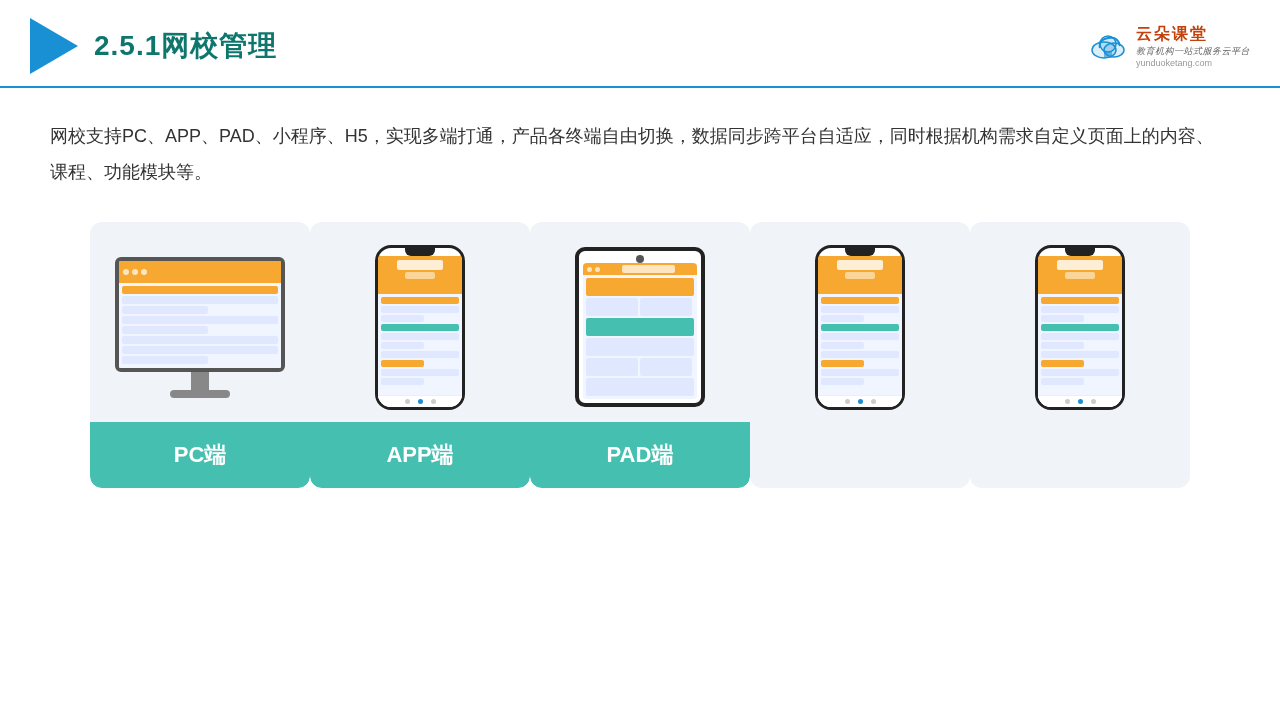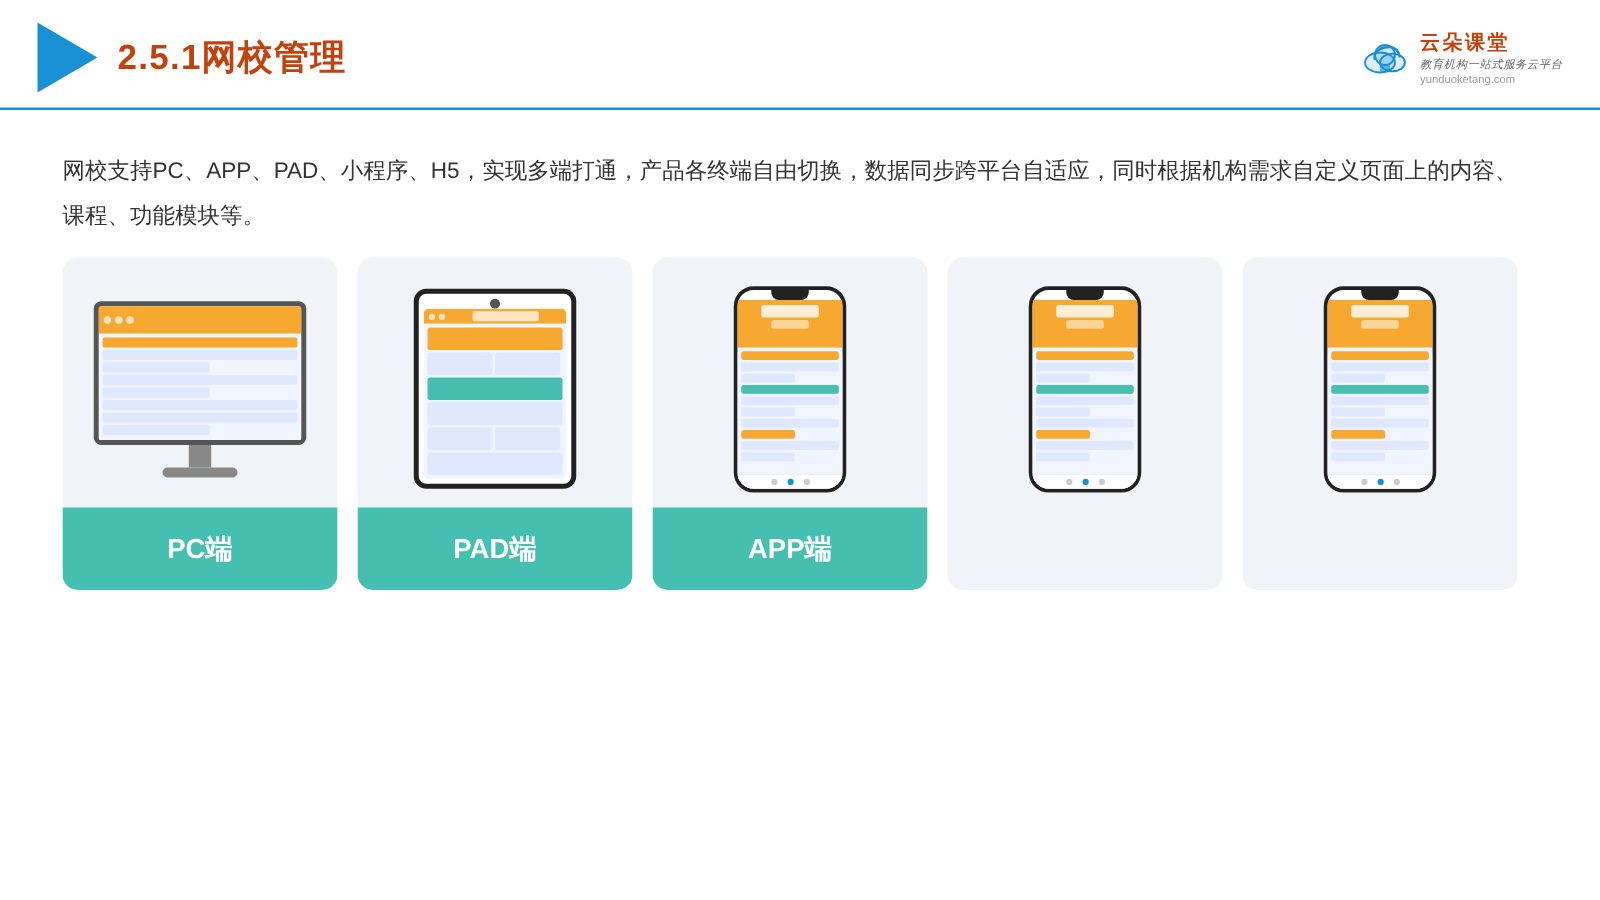--- a/index.html
+++ b/index.html
@@ -28,21 +28,21 @@
     .logo-triangle {
       width: 0;
       height: 0;
       border-top: 28px solid transparent;
       border-bottom: 28px solid transparent;
       border-left: 48px solid #1a90d4;
     }
     .page-title {
       font-size: 28px;
       font-weight: bold;
-      color: #c2410c;
+      color: #0f766e;
       letter-spacing: 1px;
     }
     .header-right {
       display: flex;
       align-items: center;
       gap: 8px;
     }
     .brand-logo {
       display: flex;
       align-items: center;
@@ -75,28 +75,28 @@
     }
 
     
     .content {
       padding: 30px 50px 20px 50px;
     }
     .description {
       font-size: 18px;
       color: #333;
       line-height: 2;
-      margin-bottom: 16px;
+      margin-bottom: 32px;
     }
 
     
     .cards-grid {
       display: flex;
-      gap: 16px;
-      justify-content: flex-start;
+      gap: 0;
+      justify-content: center;
       margin-top: 10px;
     }
     .card {
       background: #f0f4f8;
       border-radius: 12px;
       width: 220px;
       display: flex;
       flex-direction: column;
       align-items: center;
       overflow: hidden;
@@ -389,20 +389,52 @@
           </div>
           <div class="monitor-stand-neck"></div>
           <div class="monitor-stand-base"></div>
         </div>
       </div>
       <div class="card-label">PC端</div>
     </div>
 
     <div class="card">
       <div class="card-image-area">
+        <div class="phone-mockup">
+          <div class="phone-notch"></div>
+          <div class="phone-screen">
+            <div class="phone-screen-header">
+              <div class="phone-header-title"></div>
+              <div class="phone-header-sub"></div>
+            </div>
+            <div class="phone-screen-body">
+              <div class="phone-row accent"></div>
+              <div class="phone-row wide"></div>
+              <div class="phone-row half"></div>
+              <div class="phone-row green"></div>
+              <div class="phone-row wide"></div>
+              <div class="phone-row half"></div>
+              <div class="phone-row wide"></div>
+              <div class="phone-row accent half"></div>
+              <div class="phone-row wide"></div>
+              <div class="phone-row half"></div>
+            </div>
+            <div class="phone-bottom-bar">
+              <div class="phone-bottom-dot"></div>
+              <div class="phone-bottom-dot" style="background:#1a90d4;"></div>
+              <div class="phone-bottom-dot"></div>
+            </div>
+          </div>
+        </div>
+      </div>
+      <div class="card-label">APP端</div>
+    </div>
+
+    <div class="card">
+      <div class="card-image-area">
         <div class="pad-mockup">
           <div class="pad-camera"></div>
           <div class="pad-screen">
             <div class="pad-screen-header">
               <div class="pad-header-dot"></div>
               <div class="pad-header-dot"></div>
               <div style="height:8px;background:rgba(255,255,255,0.7);border-radius:2px;width:50%;margin:0 auto;"></div>
             </div>
             <div class="pad-screen-body">
               <div class="pad-block accent w100"></div>
@@ -442,21 +474,20 @@
               <div class="phone-row half"></div>
             </div>
             <div class="phone-bottom-bar">
               <div class="phone-bottom-dot"></div>
               <div class="phone-bottom-dot" style="background:#1a90d4;"></div>
               <div class="phone-bottom-dot"></div>
             </div>
           </div>
         </div>
       </div>
-      <div class="card-label">APP端</div>
     </div>
 
     <div class="card">
       <div class="card-image-area">
         <div class="phone-mockup">
           <div class="phone-notch"></div>
           <div class="phone-screen">
             <div class="phone-screen-header">
               <div class="phone-header-title"></div>
               <div class="phone-header-sub"></div>
@@ -476,45 +507,14 @@
             <div class="phone-bottom-bar">
               <div class="phone-bottom-dot"></div>
               <div class="phone-bottom-dot" style="background:#1a90d4;"></div>
               <div class="phone-bottom-dot"></div>
             </div>
           </div>
         </div>
       </div>
     </div>
 
-    <div class="card">
-      <div class="card-image-area">
-        <div class="phone-mockup">
-          <div class="phone-notch"></div>
-          <div class="phone-screen">
-            <div class="phone-screen-header">
-              <div class="phone-header-title"></div>
-              <div class="phone-header-sub"></div>
-            </div>
-            <div class="phone-screen-body">
-              <div class="phone-row accent"></div>
-              <div class="phone-row wide"></div>
-              <div class="phone-row half"></div>
-              <div class="phone-row green"></div>
-              <div class="phone-row wide"></div>
-              <div class="phone-row half"></div>
-              <div class="phone-row wide"></div>
-              <div class="phone-row accent half"></div>
-              <div class="phone-row wide"></div>
-              <div class="phone-row half"></div>
-            </div>
-            <div class="phone-bottom-bar">
-              <div class="phone-bottom-dot"></div>
-              <div class="phone-bottom-dot" style="background:#1a90d4;"></div>
-              <div class="phone-bottom-dot"></div>
-            </div>
-          </div>
-        </div>
-      </div>
-    </div>
-
   </div>
 </div>
 
 </body></html>

